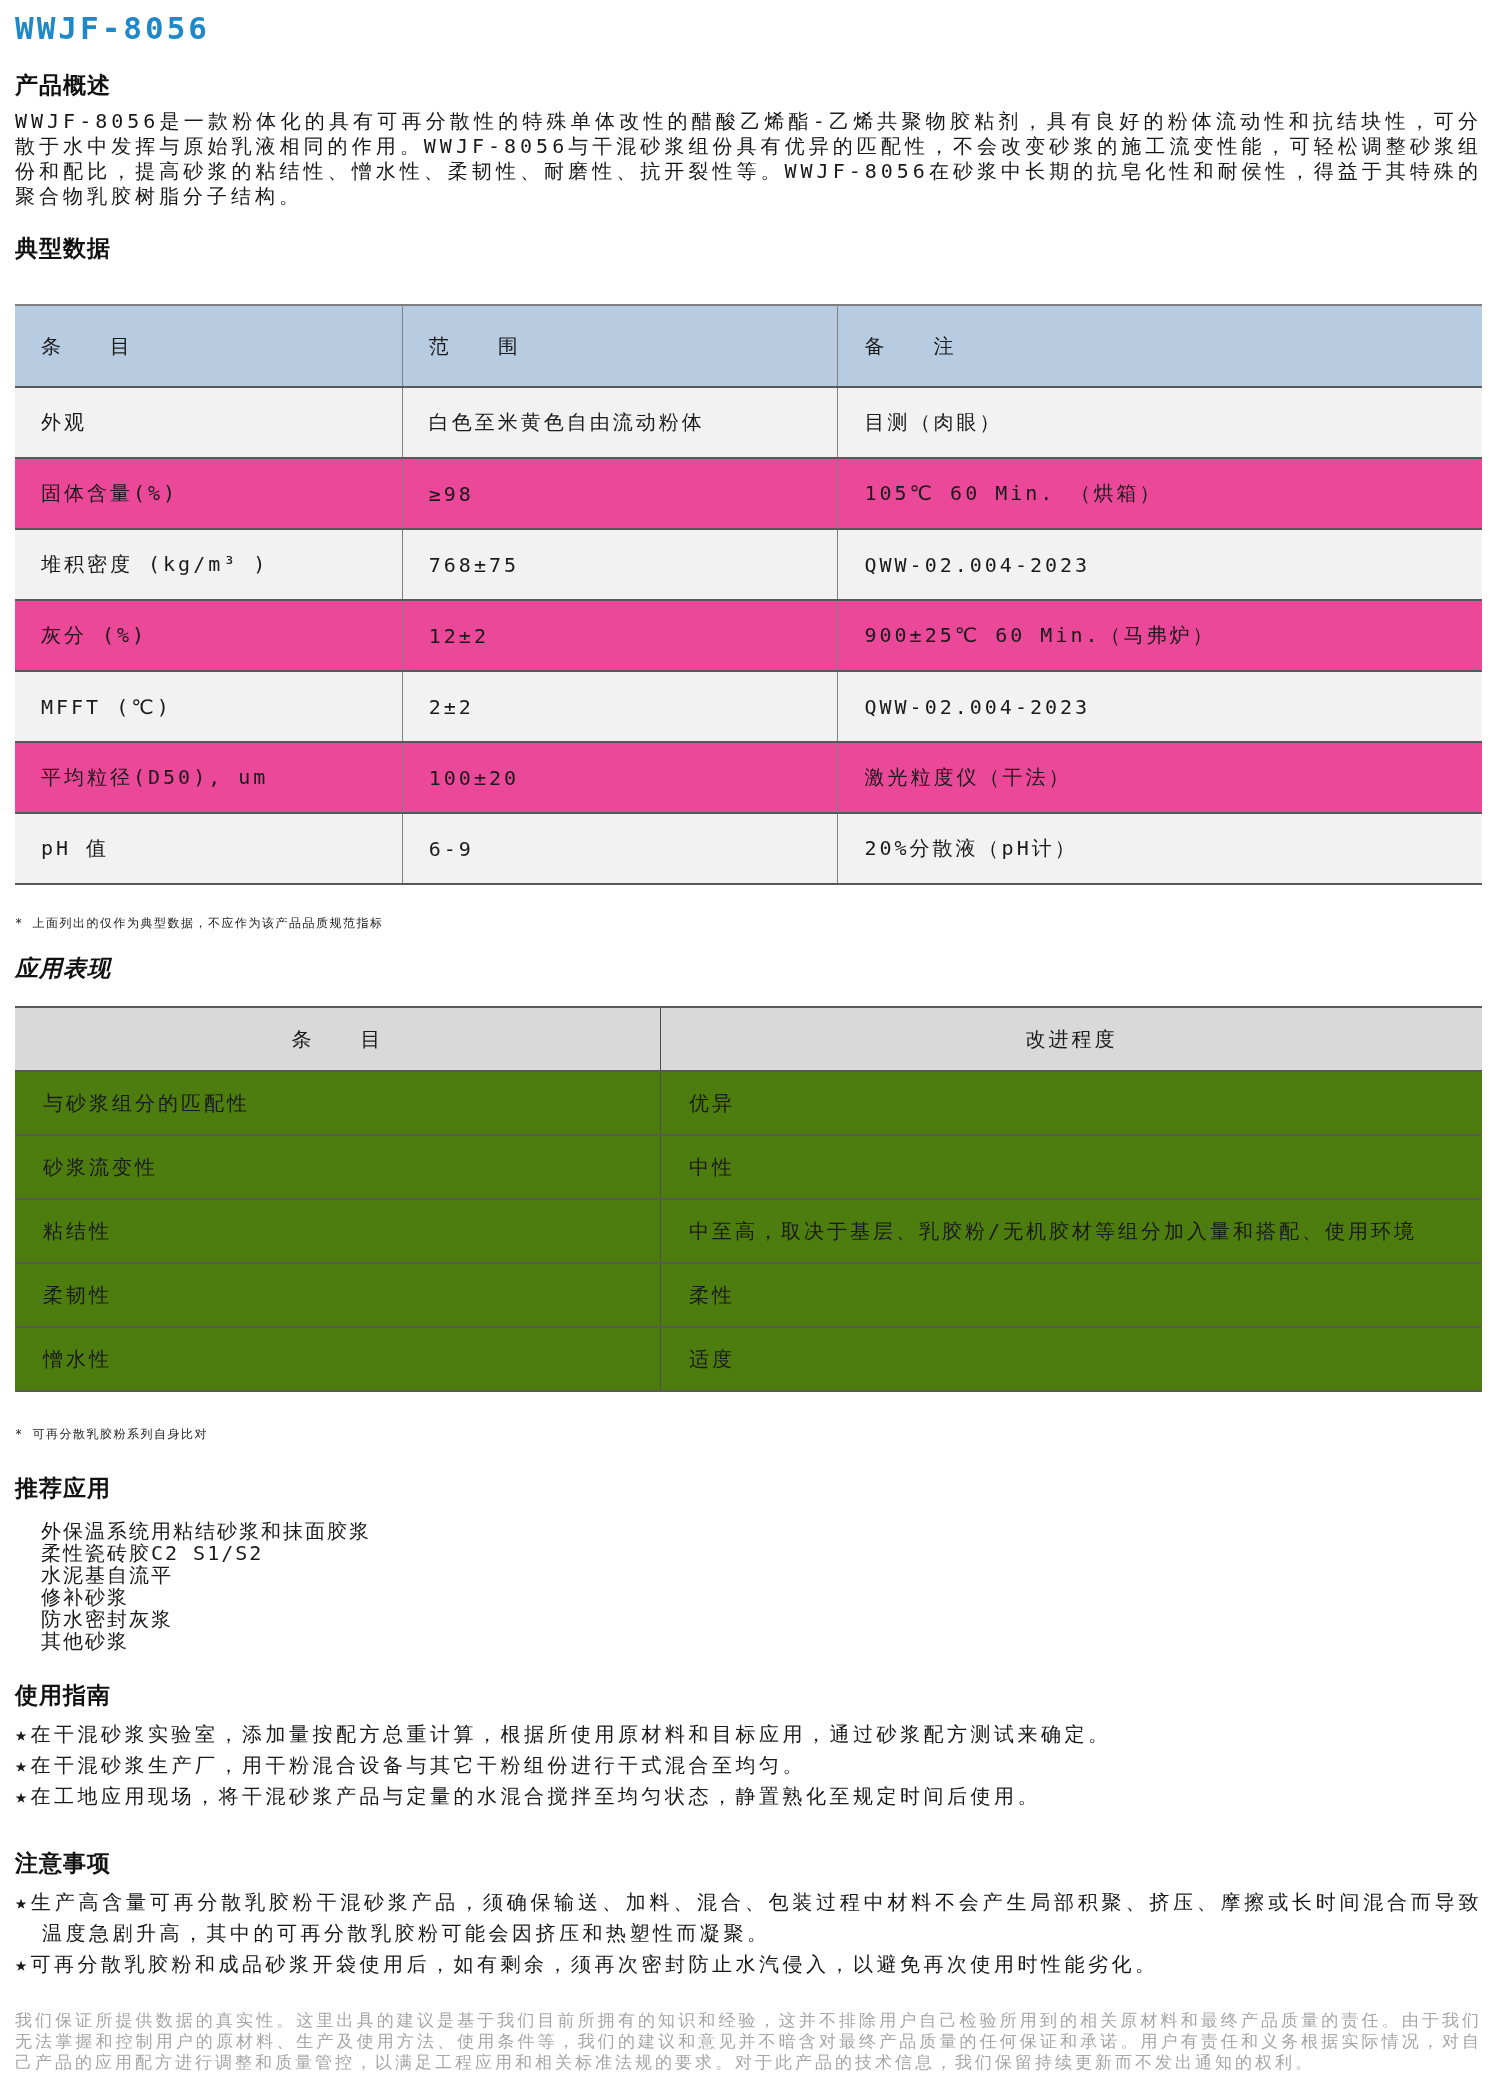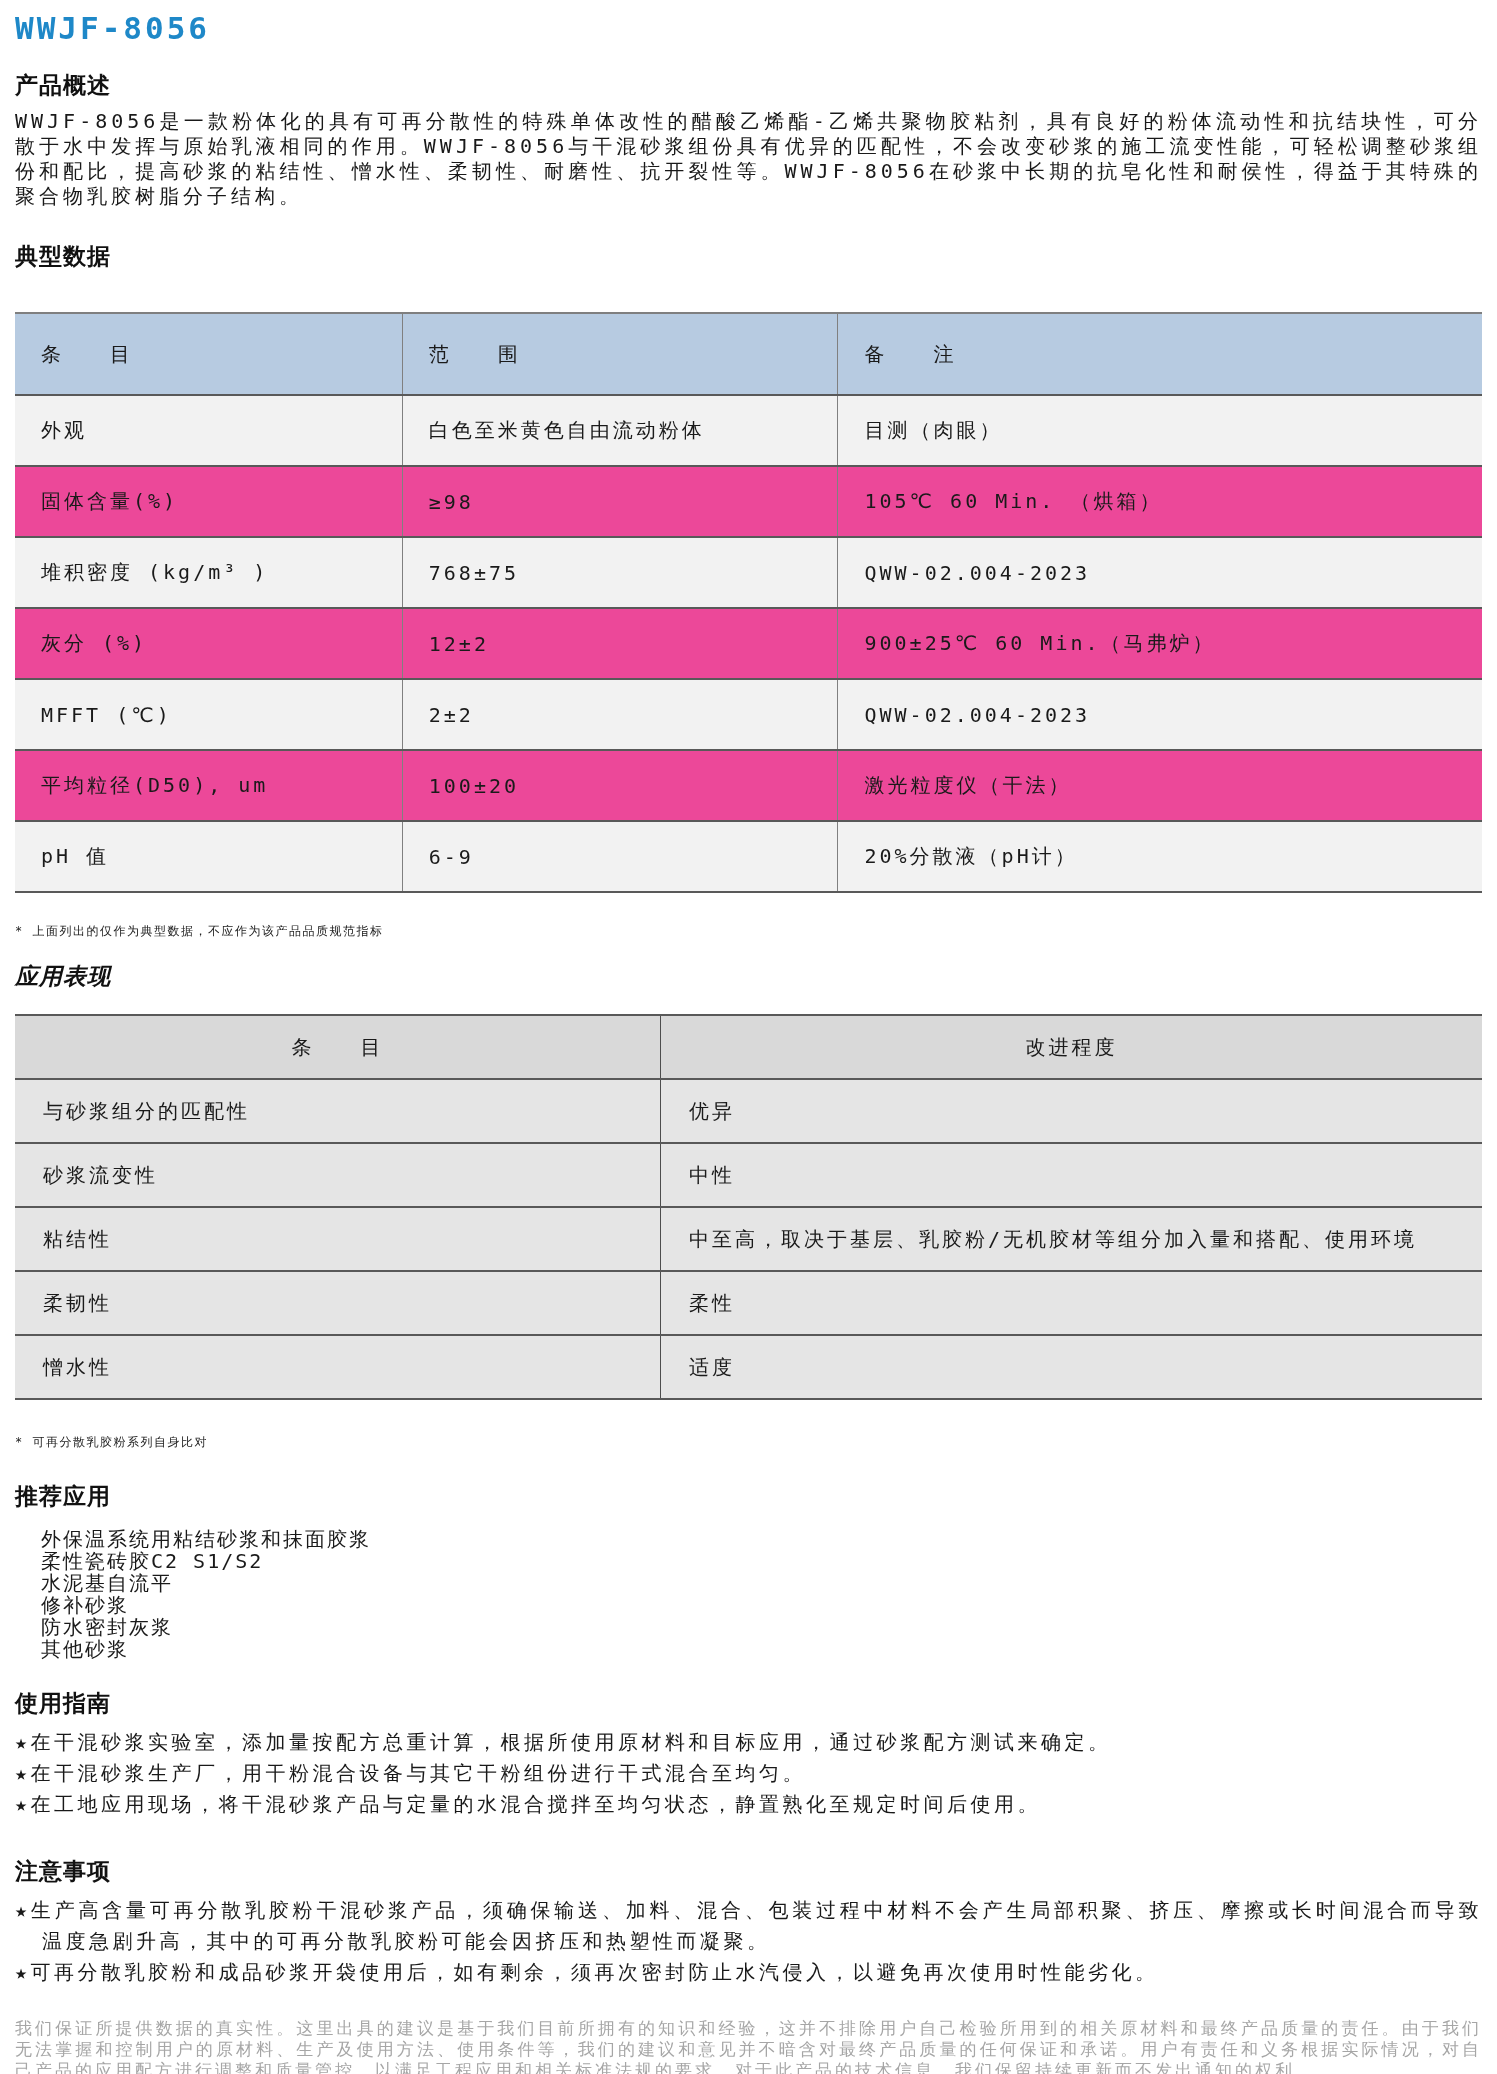--- a/index.html
+++ b/index.html
@@ -14,21 +14,21 @@
   }
   h2{
     margin:0;font-size:23px;font-weight:bold;color:#111;
     font-family:"DejaVu Sans",sans-serif;letter-spacing:1px;
   }
   .h-overview{margin-top:24px;}
   .body-text{
     margin:8px 0 0 0;font-size:20px;line-height:25px;letter-spacing:4px;
     text-align:justify;color:#191919;
   }
-  .h-typical{margin-top:32px;}
+  .h-typical{margin-top:24px;}
   table{width:100%;border-collapse:collapse;table-layout:fixed;}
   .t1{margin-top:40px;border-top:2px solid #7f7f7f;border-bottom:2px solid #595959;}
   .t1 th{
     background:#b7cbe1;height:80px;text-align:left;font-weight:normal;
     font-size:20px;letter-spacing:3px;padding:0 0 0 26px;vertical-align:middle;
   }
   .t1 td{
     height:69px;font-size:20px;letter-spacing:3px;padding:0 0 0 26px;
     vertical-align:middle;background:#ec4899;
   }
@@ -39,21 +39,21 @@
     margin:30px 0 0 0;font-size:12px;letter-spacing:1.5px;color:#222;
   }
   .h-application{margin-top:21px;font-style:italic;}
   .t2{margin-top:22px;border-top:2px solid #595959;border-bottom:2px solid #595959;}
   .t2 th{
     background:#d9d9d9;height:60px;text-align:center;font-weight:normal;
     font-size:20px;letter-spacing:3px;vertical-align:middle;
   }
   .t2 td{
     height:62px;font-size:20px;letter-spacing:3px;padding:0 0 0 28px;
-    vertical-align:middle;background:#e5e5e5;
+    vertical-align:middle;background:#4d7c0f;
   }
   .t2 tbody tr{border-top:2px solid #595959;}
   .t2 th + th, .t2 td + td{border-left:1px solid #4d4d4d;}
   .note2{margin-top:34px;}
   .h-recommended{margin-top:30px;}
   .rec-list{
     list-style:none;margin:16px 0 0 0;padding:0 0 0 26px;
     font-size:20px;line-height:22px;letter-spacing:2px;
   }
   .h-usage{margin-top:28px;}

